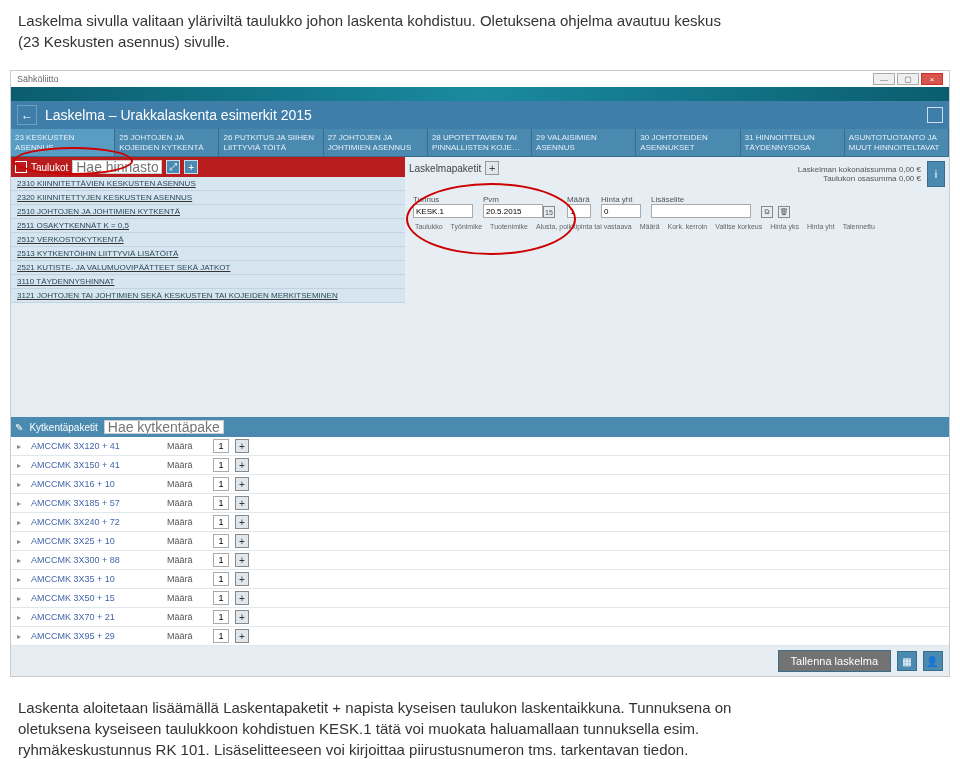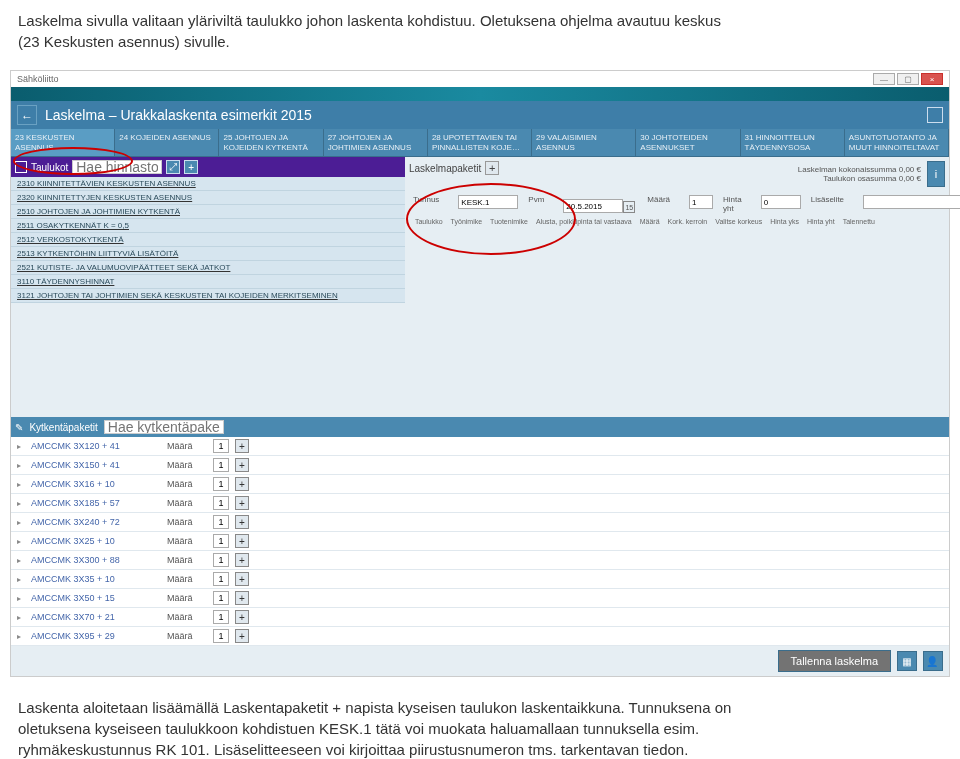--- a/index.html
+++ b/index.html
@@ -14,34 +14,34 @@
 .titlebar { background: #3e7ea8; color: #fff; display: flex; align-items: center; padding: 4px 6px; font-size: 14px; }
 .back-btn { width: 20px; height: 20px; background: #3e7ea8; border: 1px solid #6aa1c2; color: #fff; display: flex; align-items: center; justify-content: center; margin-right: 8px; font-size: 12px; }
 .titlebar .title { flex: 1; }
 .titlebar .sq-btn { width: 16px; height: 16px; border: 1px solid #cde; margin-left: 6px; }
 .tabs { display: flex; background: #4a89b0; border-bottom: 1px solid #3a6d8c; }
 .tab { flex: 1; padding: 4px 4px; font-size: 8px; color: #e8f0f6; border-right: 1px solid #3a6d8c; line-height: 1.2; text-transform: uppercase; }
 .tab.active { background: #5a9dc4; }
 .workspace { display: flex; background: #e6eef3; min-height: 260px; }
 .left-col { width: 42%; }
 .right-col { width: 58%; }
-.panel-hdr { background: #4c1d95; color: #fff; display: flex; align-items: center; padding: 3px 4px; font-size: 10px; gap: 4px; }
+.panel-hdr { background: #b91c1c; color: #fff; display: flex; align-items: center; padding: 3px 4px; font-size: 10px; gap: 4px; }
 .hdr-icon { width: 12px; height: 12px; border: 1px solid #fff; }
 .search { height: 14px; font-size: 14px; padding: 0 3px; border: 1px solid #ccc; }
 .sq { width: 14px; height: 14px; border: 1px solid #cde; background: #4a89b0; color: #fff; display: flex; align-items: center; justify-content: center; font-size: 10px; }
 .tbl-list { background: #d6e5ef; text-decoration: underline; }
 .tbl-row { padding: 2px 6px; font-size: 8px; color: #2a4a5a; border-bottom: 1px solid #c0d4e0; text-transform: uppercase; }
 .right-header { display: flex; justify-content: space-between; align-items: flex-start; padding: 4px; }
 .lpak-lbl { display: flex; align-items: center; gap: 4px; font-size: 10px; color: #444; }
 .plus-btn { width: 14px; height: 14px; border: 1px solid #999; background: #e0e8ee; display: flex; align-items: center; justify-content: center; font-size: 11px; }
 .sum-box { text-align: right; font-size: 8px; color: #555; display: flex; align-items: center; gap: 6px; }
 .info-btn { width: 18px; height: 26px; background: #4a89b0; color: #fff; display: flex; align-items: center; justify-content: center; font-size: 11px; border: 1px solid #3a6d8c; }
 .form-area { padding: 4px 8px; }
 .form-row { display: flex; gap: 10px; font-size: 8px; color: #555; }
-.form-cell { display: flex; flex-direction: row; gap: 19px; }
+.form-cell { display: flex; flex-direction: column; gap: 0; }
 .form-input { height: 14px; font-size: 8px; padding: 0 2px; border: 1px solid #aaa; }
 .icon-inline { width: 12px; height: 12px; border: 1px solid #888; display: inline-flex; align-items: center; justify-content: center; font-size: 7px; margin-right: 2px; }
 .col-hdrs { display: flex; gap: 4px; font-size: 7px; color: #666; margin-top: 4px; }
 .col-hdrs span { padding: 1px 2px; }
 .ellipse { position: absolute; border: 2px solid #c00; border-radius: 50%; pointer-events: none; }
 .bottom-panel { }
 .kp-hdr { background: #4a89b0; color: #fff; display: flex; align-items: center; padding: 3px 4px; font-size: 10px; gap: 6px; }
 .kp-grid { background: #fff; }
 .kp-row { display: flex; align-items: center; border-bottom: 1px solid #e0e8ee; padding: 2px 6px; font-size: 9px; gap: 6px; }
 .kp-expand { width: 8px; color: #888; font-size: 8px; }
@@ -74,22 +74,22 @@
   <div class="bg-strip"></div>
 
   <div class="titlebar">
     <div class="back-btn">←</div>
     <span class="title">Laskelma – Urakkalaskenta esimerkit 2015</span>
     <div class="sq-btn"></div>
   </div>
 
   <div class="tabs" id="tabs">
       <div class="tab active">23 KESKUSTEN ASENNUS</div>
-      <div class="tab">24 KOJEIDEN ASENNUS</div>
       <div class="tab">25 JOHTOJEN JA KOJEIDEN KYTKENTÄ</div>
+      <div class="tab">26 PUTKITUS JA SIIHEN LIITTYVIÄ TÖITÄ</div>
       <div class="tab">27 JOHTOJEN JA JOHTIMIEN ASENNUS</div>
       <div class="tab">28 UPOTETTAVIEN TAI PINNALLISTEN KOJE…</div>
       <div class="tab">29 VALAISIMIEN ASENNUS</div>
       <div class="tab">30 JOHTOTEIDEN ASENNUKSET</div>
       <div class="tab">31 HINNOITTELUN TÄYDENNYSOSA</div>
       <div class="tab">ASUNTOTUOTANTO JA MUUT HINNOITELTAVAT</div>
     </div>
 
   <div style="position:relative">
     <div class="workspace">

